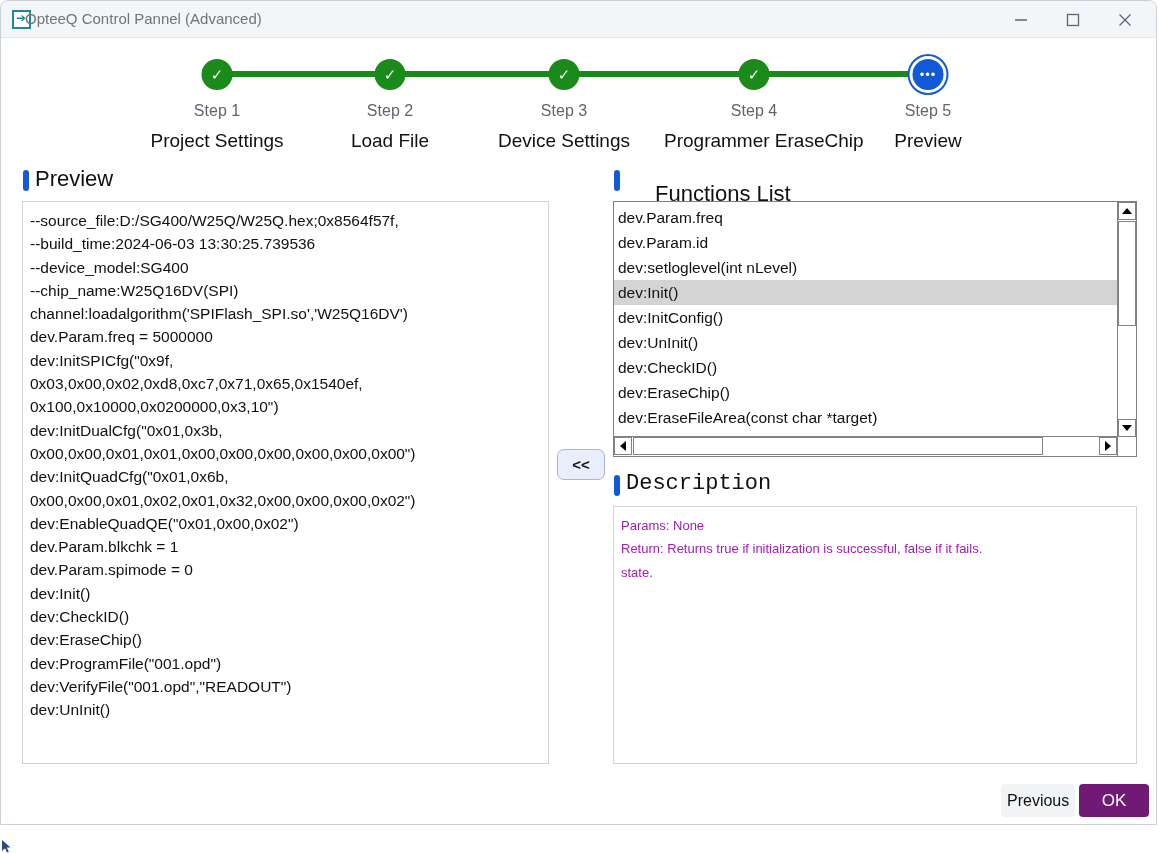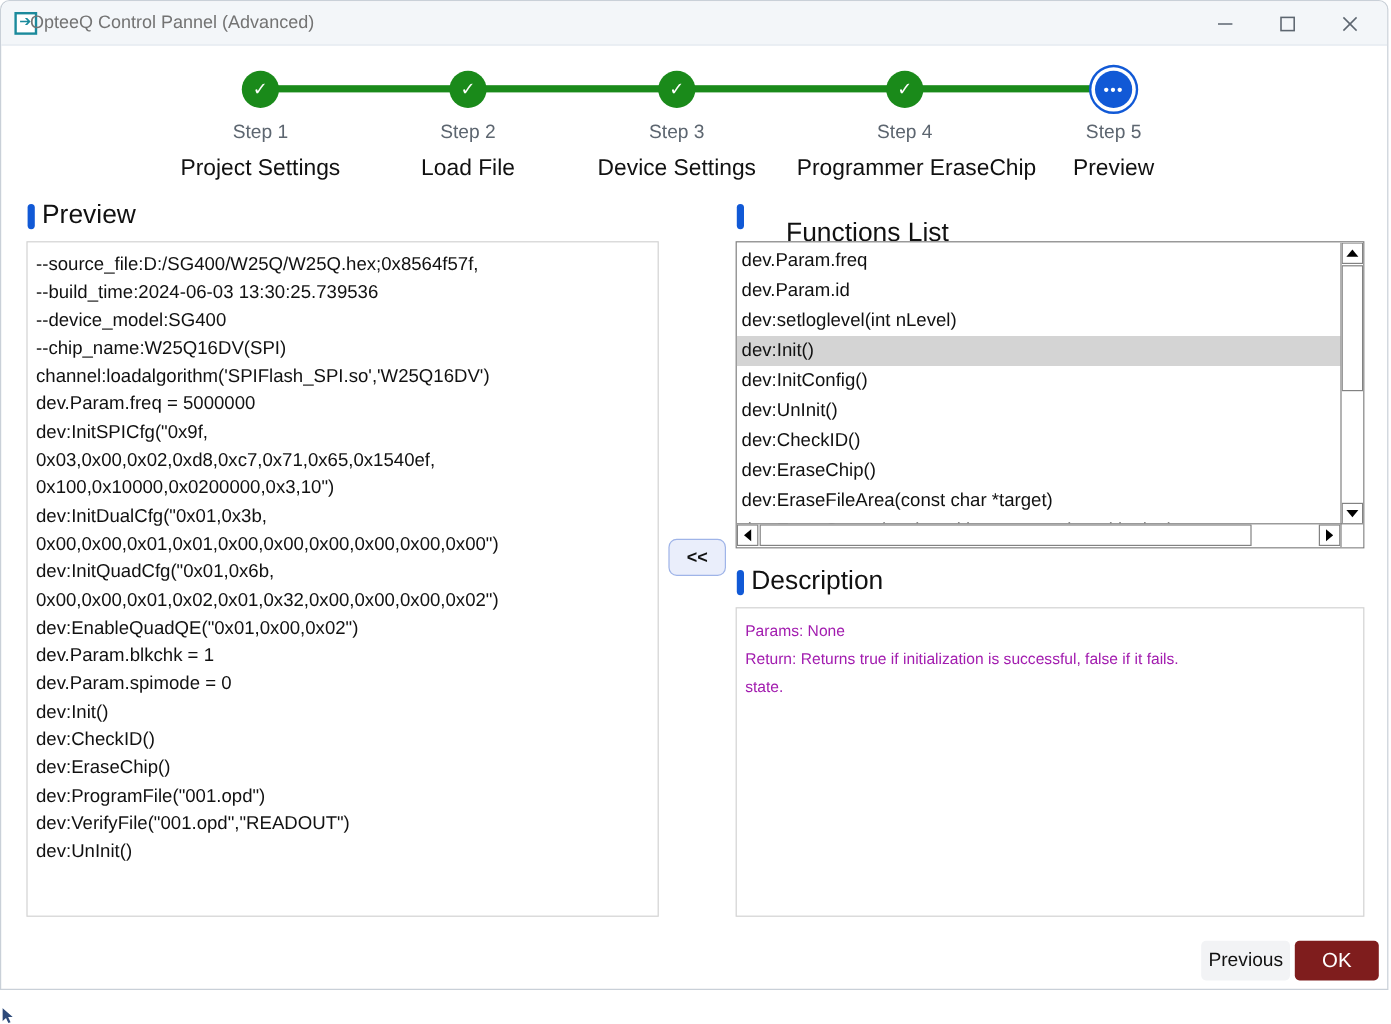--- a/index.html
+++ b/index.html
@@ -292,21 +292,21 @@
     border-radius: 4px;
     color: #111111;
     font-size: 16px;
     font-family: "Liberation Sans", sans-serif;
     cursor: pointer;
   }
   .btn-ok {
     position: absolute;
     left: 1078px; top: 783px;
     width: 70px; height: 33px;
-    background: #7f1d1d;
+    background: #701a75;
     border: none;
     border-radius: 4px;
     color: #ffffff;
     font-size: 17px;
     font-family: "Liberation Sans", sans-serif;
     cursor: pointer;
   }
   .cursor-arrow {
     position: absolute;
     left: 2px; top: 840px;
@@ -438,21 +438,21 @@
         </div>
         <div class="hsb-thumb"></div>
         <div class="hsb-arrow right">
           <span class="tri tri-right"></span>
         </div>
       </div>
       <div class="sb-corner"></div>
     </div>
 
     <div class="sec-bar" style="left:613px; top:474px;"></div>
-    <div class="sec-head" style="left:625px; top:470px;">Description</div>
+    <div class="sec-head" style="left:625px; top:470px;font-family:Liberation Mono, monospace;">Description</div>
 
     <div class="desc-box" id="desc-box">
         <div class="desc-line">Params: None</div>
         <div class="desc-line">Return: Returns true if initialization is successful, false if it fails.</div>
         <div class="desc-line">state.</div>
       </div>
 
     <button class="btn-prev">Previous</button>
     <button class="btn-ok">OK</button>
   </div>

